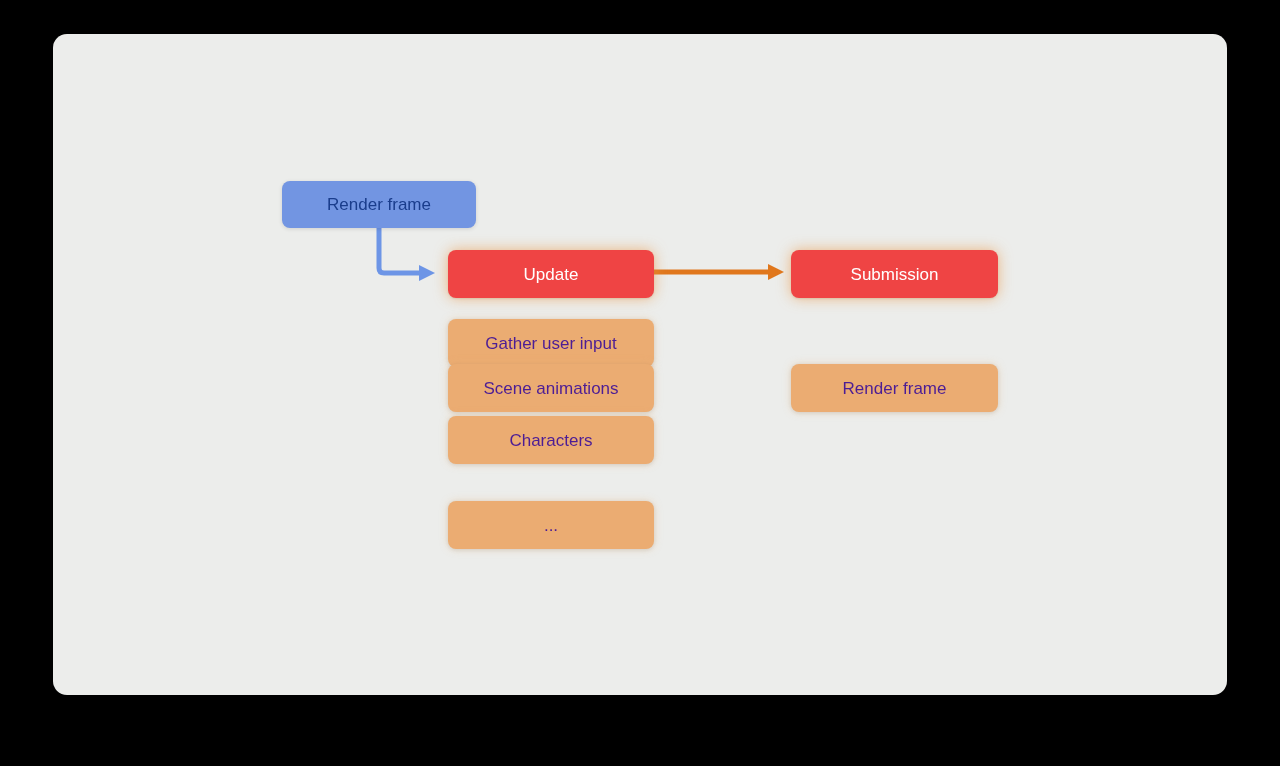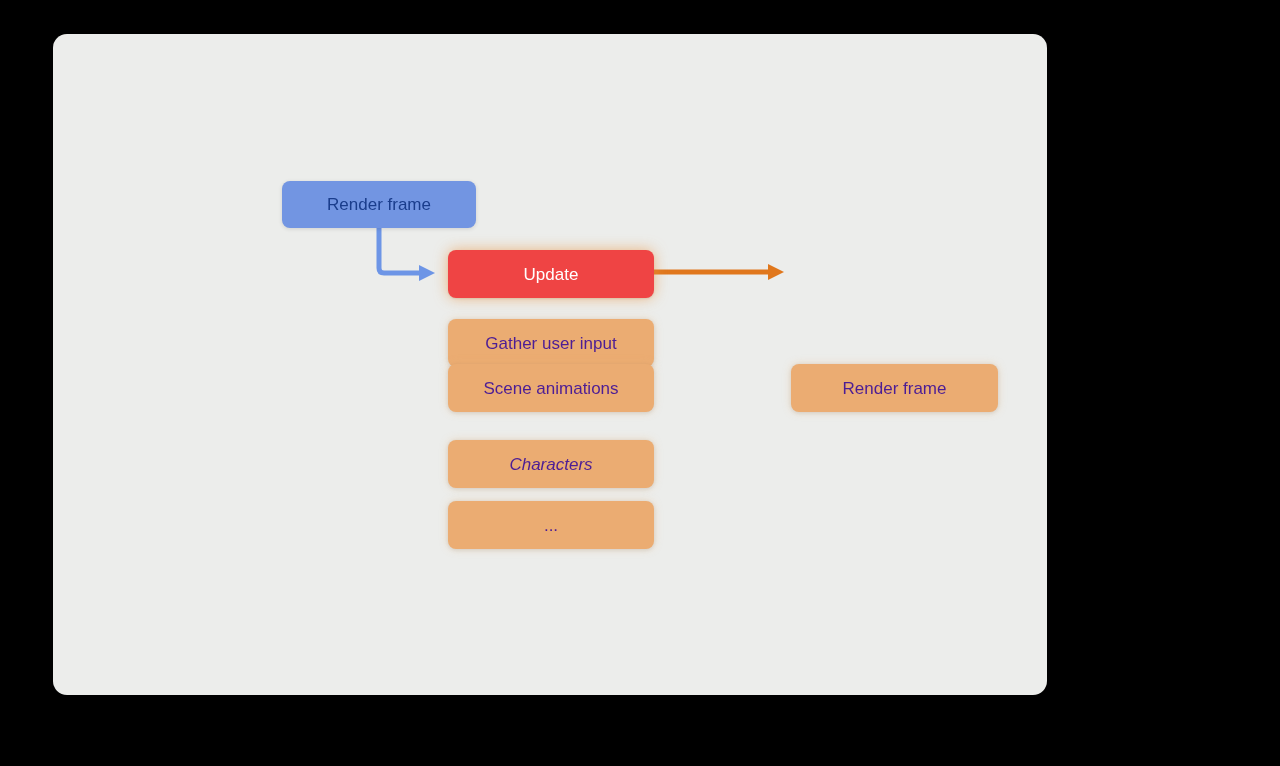--- a/index.html
+++ b/index.html
@@ -12,21 +12,21 @@
     position: relative;
     width: 1280px;
     height: 766px;
     background: #000000;
     overflow: hidden;
   }
   .slide {
     position: absolute;
     left: 53px;
     top: 34px;
-    width: 994px;
+    width: 1174px;
     height: 661px;
     background: #ECEDEB;
     border-radius: 14px;
   }
   .arrows {
     position: absolute;
     left: 0;
     top: 0;
     width: 1174px;
     height: 661px;
@@ -59,21 +59,21 @@
   .node-child {
     width: 206px; height: 48px;
     background: #EBAC72;
     color: #4c1d95;
     box-shadow: 0 1px 4px rgba(0,0,0,0.10), 0 0 8px rgba(235,180,120,0.35);
   }
   .col-update { left: 395px; }
   .col-submission { left: 738px; width: 207px; }
   .row-0 { top: 285px; }
   .row-1 { top: 330px; text-align: center; }
-  .row-2 { top: 406px; font-style: italic; }
+  .row-2 { top: 382px; }
   .row-3 { top: 467px; }
 </style>
 </head>
 <body>
 
 <div class="stage">
   <div class="slide">
 
     <svg class="arrows" viewBox="0 0 1174 661">
       <g>
@@ -87,20 +87,23 @@
     </svg>
 
     <div class="node node-root">
       <span>Render frame</span>
     </div>
 
     <div class="node node-phase phase-update">
       <span>Update</span>
     </div>
 
+    <div class="node node-phase phase-submission">
+      <span>Submission</span>
+    </div>
 
     <div class="node node-child col-update row-0">
       <span>Gather user input</span>
     </div>
     <div class="node node-child col-update row-1">
       <span>Scene animations</span>
     </div>
     <div class="node node-child col-update row-2">
       <span>Characters</span>
     </div>

